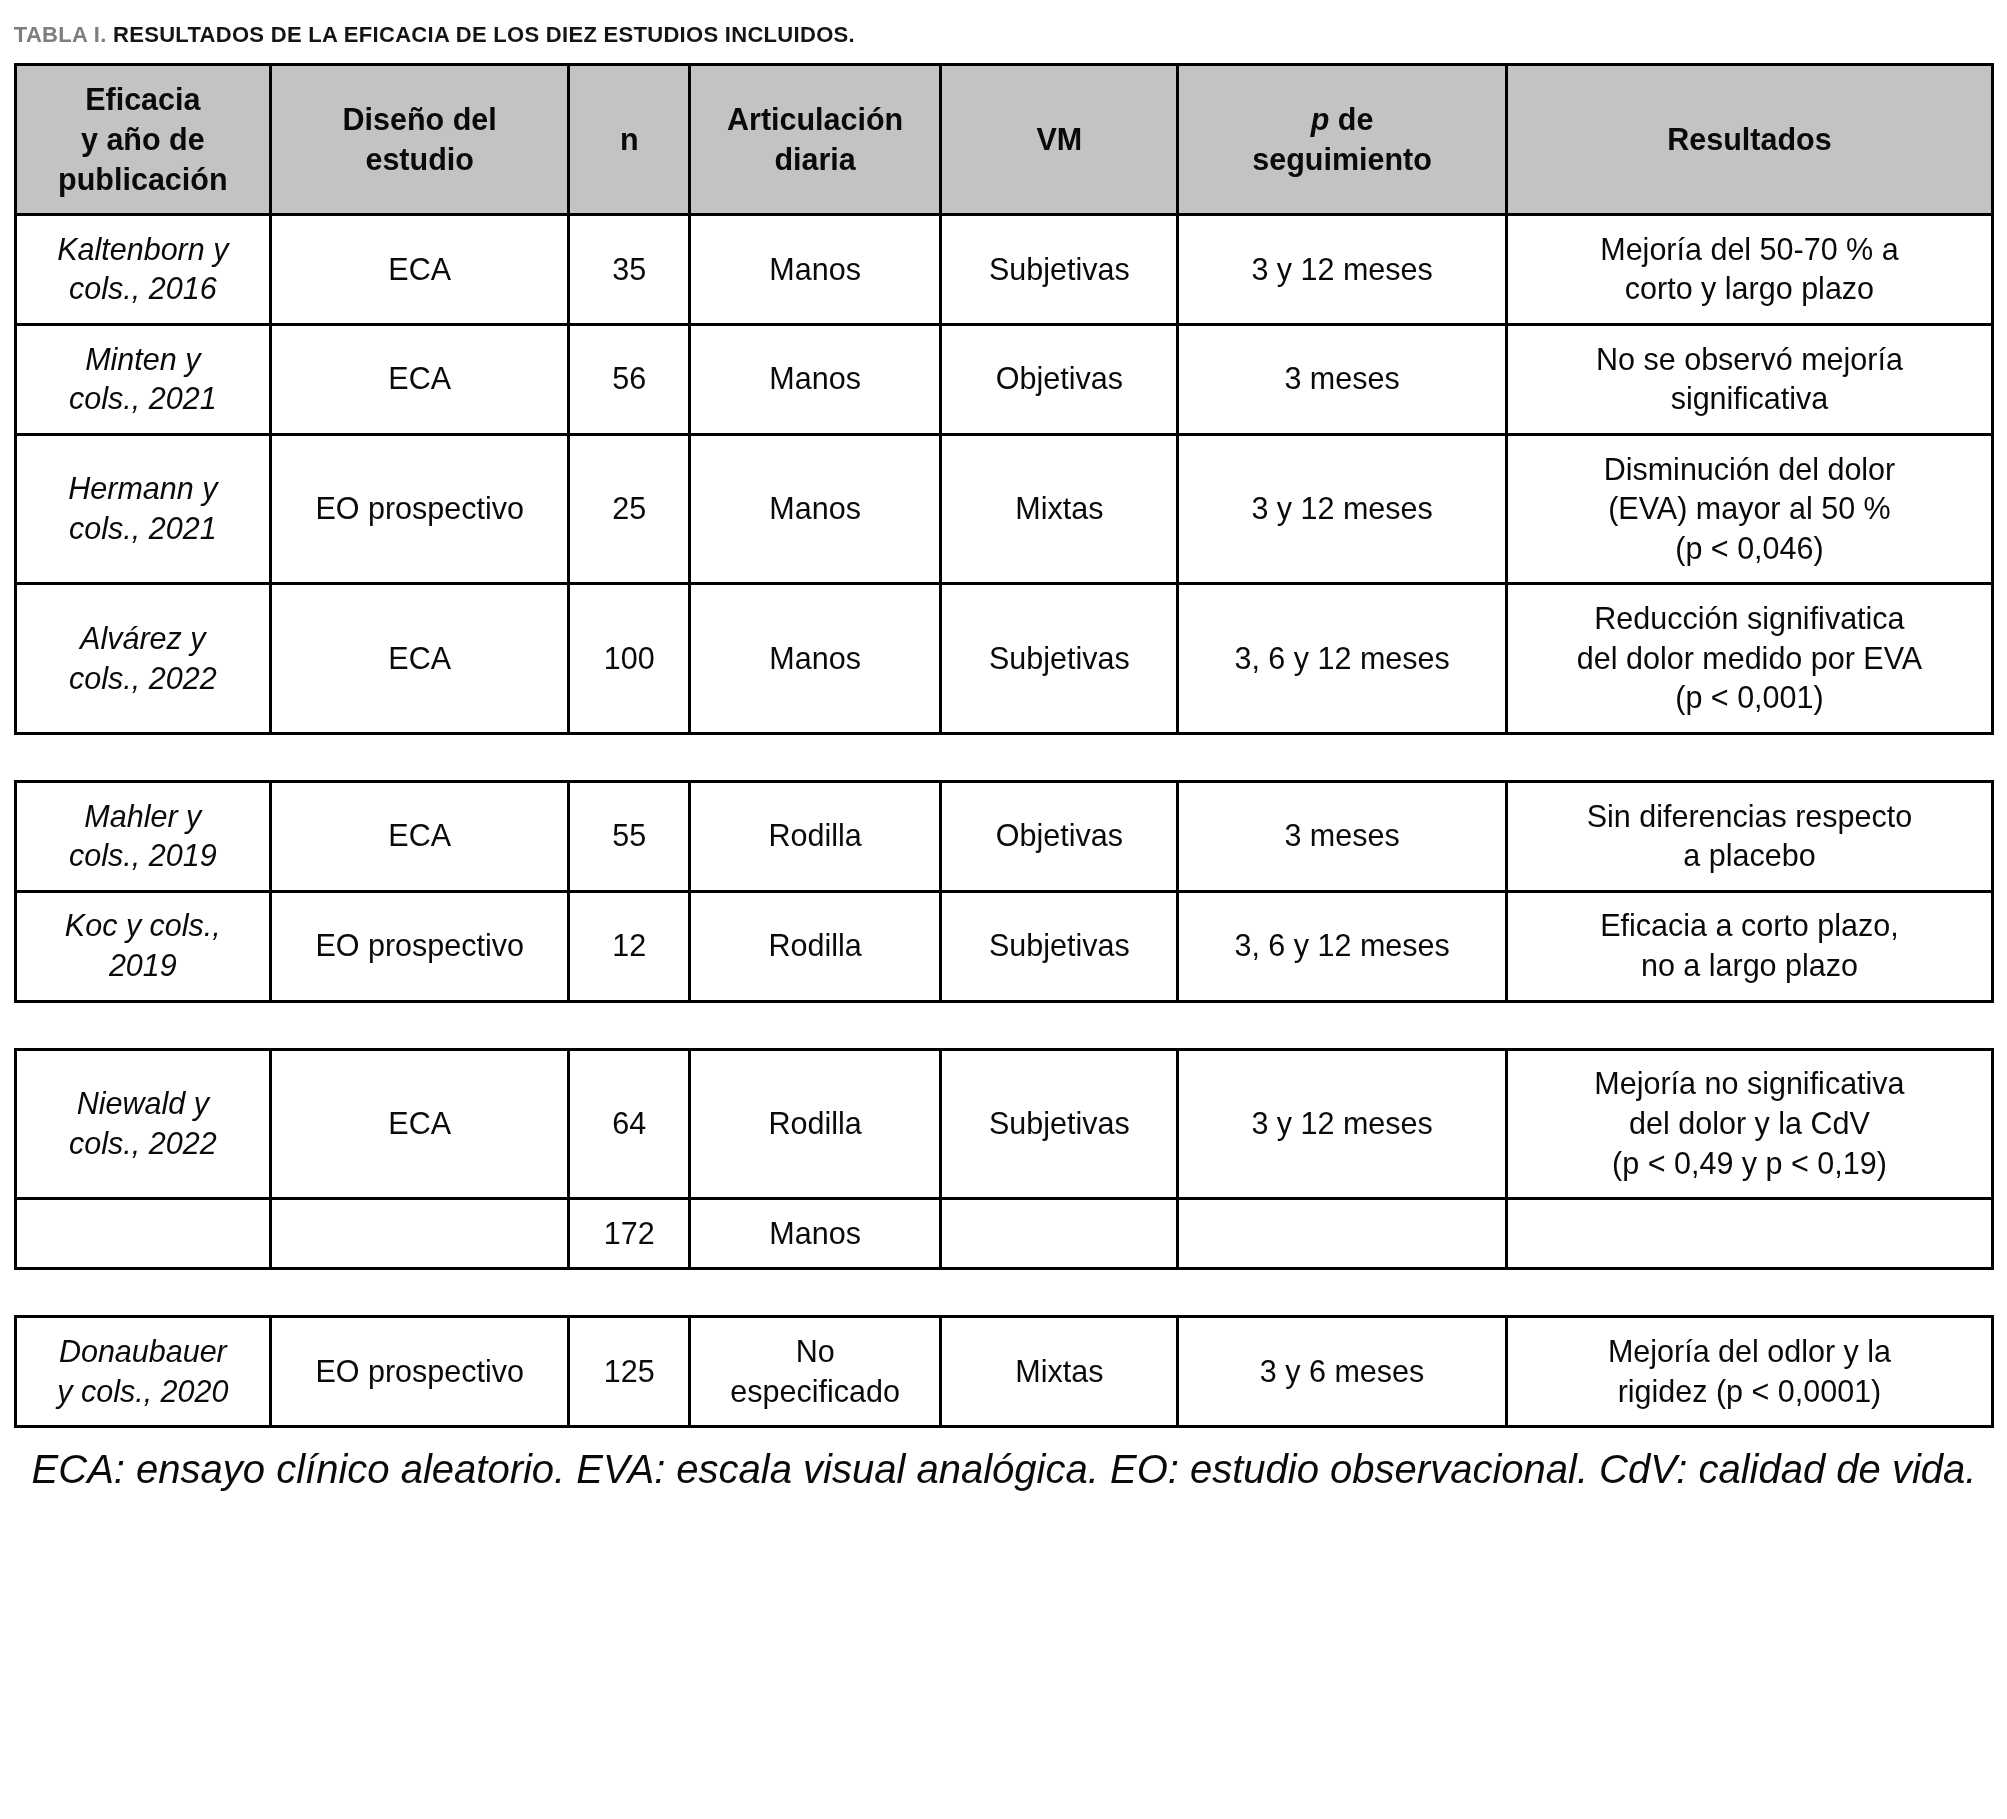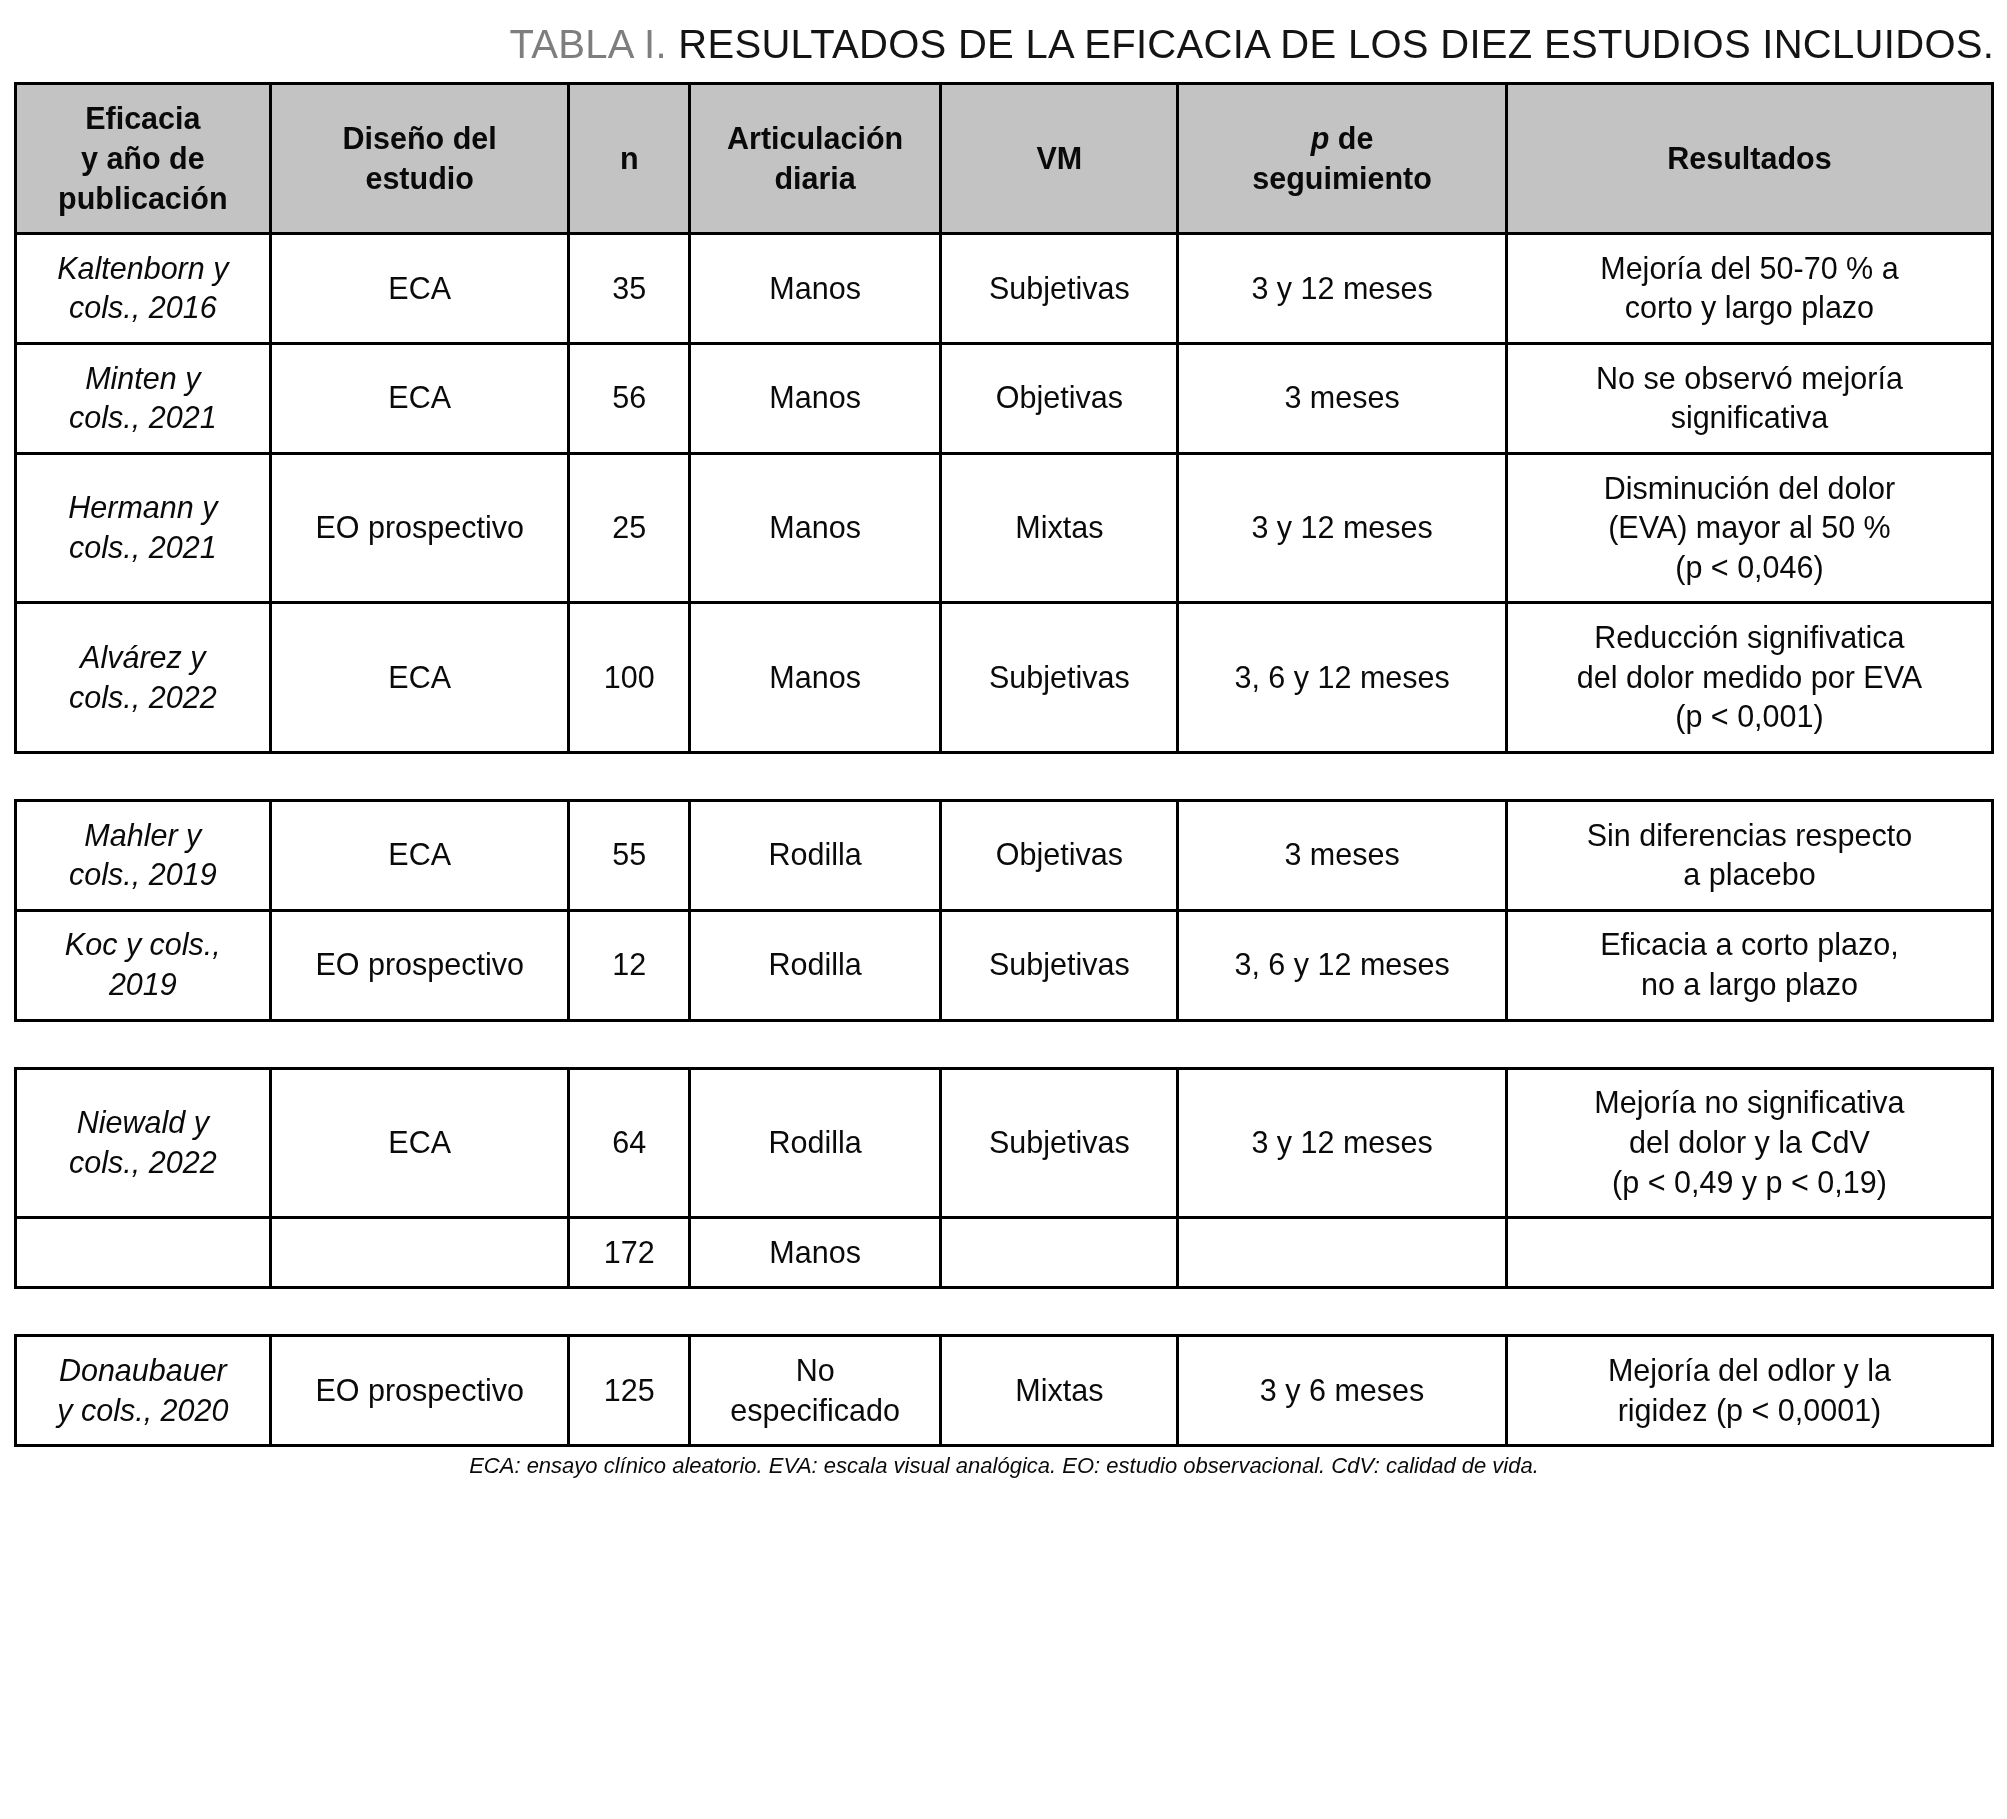--- a/index.html
+++ b/index.html
@@ -4,23 +4,23 @@
 <style>
   * { box-sizing: border-box; }
   html, body { margin: 0; padding: 0; background: #ffffff; }
   body {
     width: 2008px;
     font-family: "Liberation Sans", "DejaVu Sans", sans-serif;
     color: #0a0a0a;
     padding: 11.8px 13.8px 23.6px 13.8px;
   }
   .title {
-    text-align: right;
-    font-size: 40px;
-    font-weight: normal;
+    text-align: left;
+    font-size: 22px;
+    font-weight: bold;
     margin: 9.9px 0 15.8px 0;
     letter-spacing: 0.3px;
   }
   .title-label { color: #7e7e7e; }
   .title-caption { color: #141414; }
 
   table.tbl {
     width: 100%;
     border-collapse: collapse;
     table-layout: fixed;
@@ -40,23 +40,23 @@
   table.tbl th {
     background: #c3c3c3;
     font-weight: bold;
     color: #0a0a0a;
   }
   td.author { font-style: italic; }
   .p-italic { font-style: italic; }
 
   .footnote {
     font-style: italic;
-    font-size: 22px;
+    font-size: 40px;
     text-align: center;
-    margin-top: 6px;
+    margin-top: 19px;
     color: #0a0a0a;
   }
 </style>
 </head>
 <body>
 
 <div class="page">
 
   <div class="title">
     <span class="title-label">TABLA I.</span><span class="title-caption"> RESULTADOS DE LA EFICACIA DE LOS DIEZ ESTUDIOS INCLUIDOS.</span>

